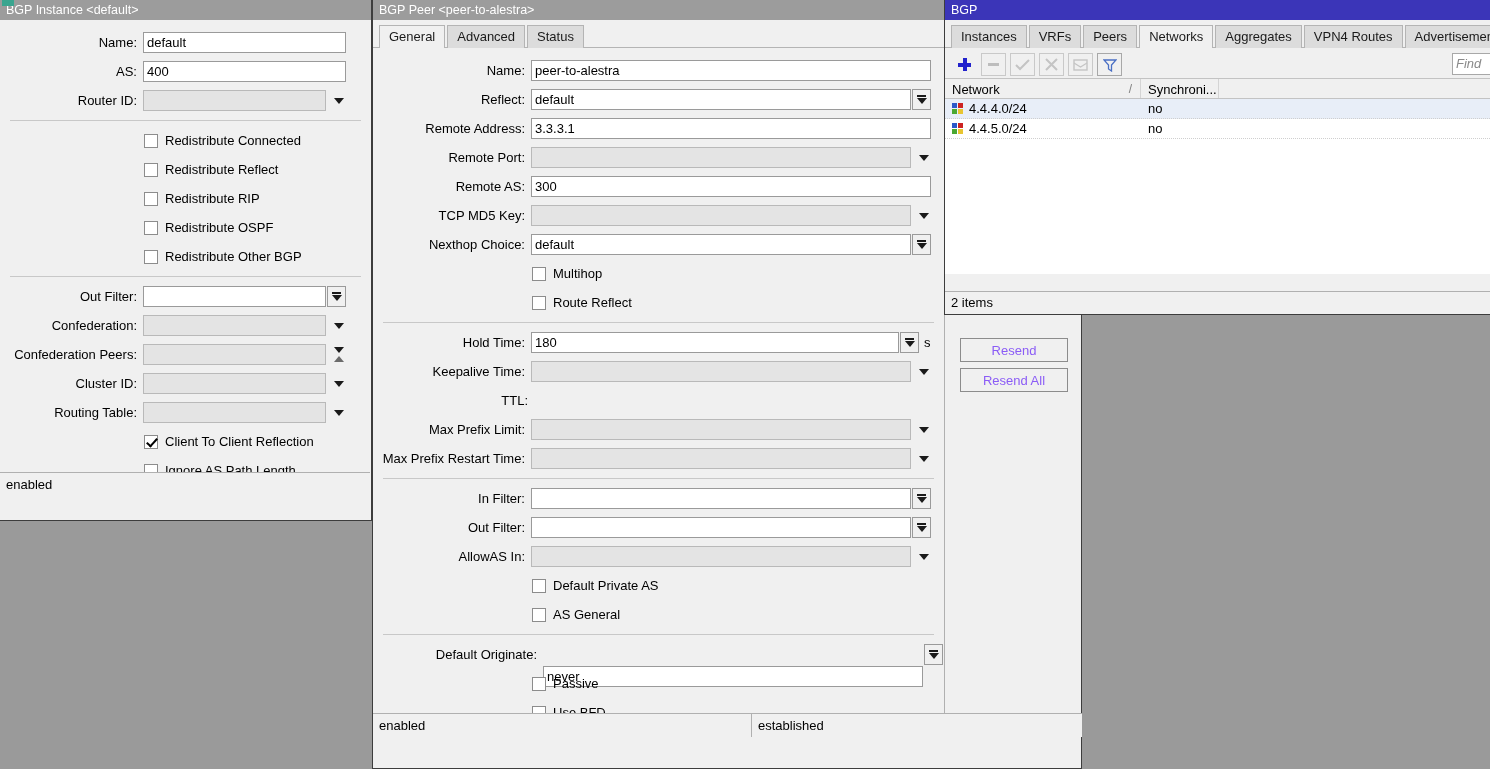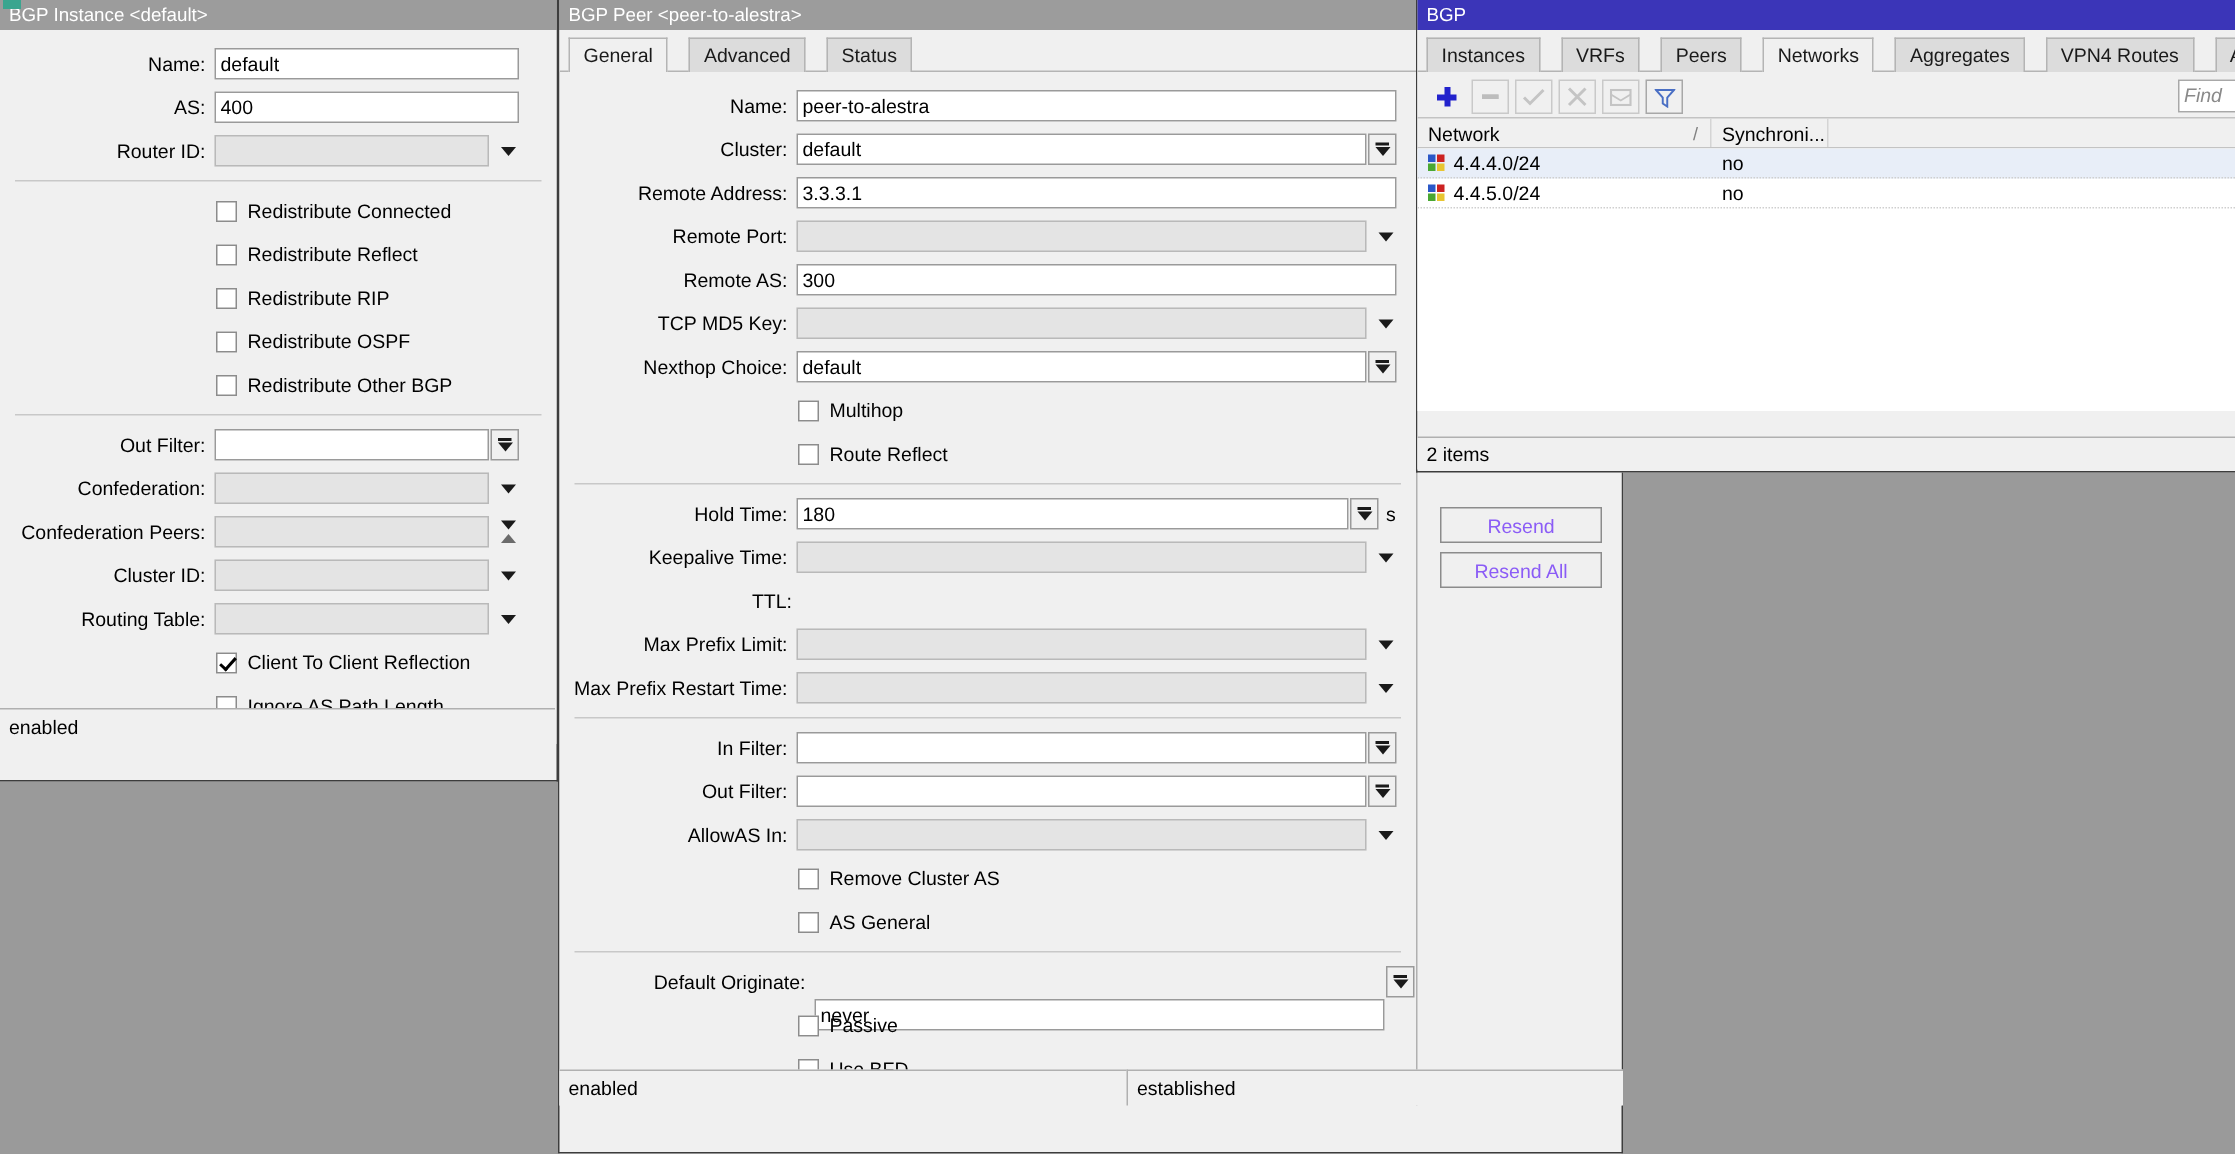--- a/index.html
+++ b/index.html
@@ -34,21 +34,21 @@
     background: #f0f0f0;
     border-bottom: 1px solid #b4b4b4;
     height: 28px;
   }
   .tab {
     padding: 3px 9px 4px 9px;
     font-size: 13px;
     background: #dcdcdc;
     border: 1px solid #b4b4b4;
     border-bottom: none;
-    margin-right: 14px;
+    margin-right: 2px;
     color: #1a1a1a;
     white-space: nowrap;
     position: relative; top: 1px;
   }
   .tab.active {
     background: #f0f0f0;
     border-color: #b4b4b4;
     font-weight: normal;
     z-index: 2;
   }
@@ -394,21 +394,21 @@
         <div class="form">
 
           <div class="row">
             <div class="lbl" style="width:158px">Name:</div>
             <div class="ctrl">
               <input class="fld" style="width: 400px;" value="peer-to-alestra">
             </div>
           </div>
 
           <div class="row">
-            <div class="lbl" style="width:158px">Cluster:</div>
+            <div class="lbl" style="width:158px">Reflect:</div>
             <div class="ctrl">
               <input class="fld" style="width: 380px;" value="default">
               <span class="dd-btn">
                   <span class="bar"></span>
                   <span class="tri-down"></span>
                 </span>
             </div>
           </div>
 
           <div class="row">
@@ -545,21 +545,21 @@
               <input class="fld disabled" style="width: 380px;" value="">
               <span class="dd-plain">
                   <span class="tri-down"></span>
                 </span>
             </div>
           </div>
 
           <div class="cbrow">
             <div style="width:159px"></div>
             <div class="cbox"></div>
-            <div class="cblabel">Remove Cluster AS</div>
+            <div class="cblabel">Default Private AS</div>
           </div>
           <div class="cbrow">
             <div style="width:159px"></div>
             <div class="cbox"></div>
             <div class="cblabel">AS General</div>
           </div>
 
           <div class="sep"></div>
 
           <div class="row">

